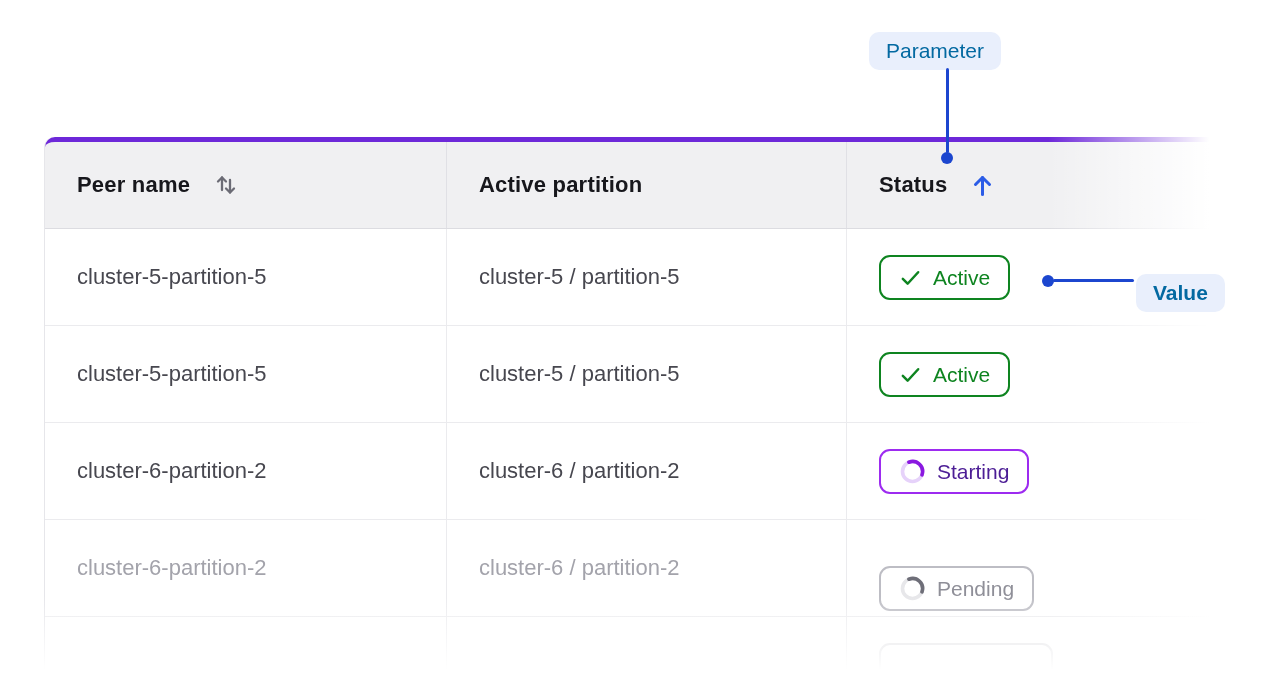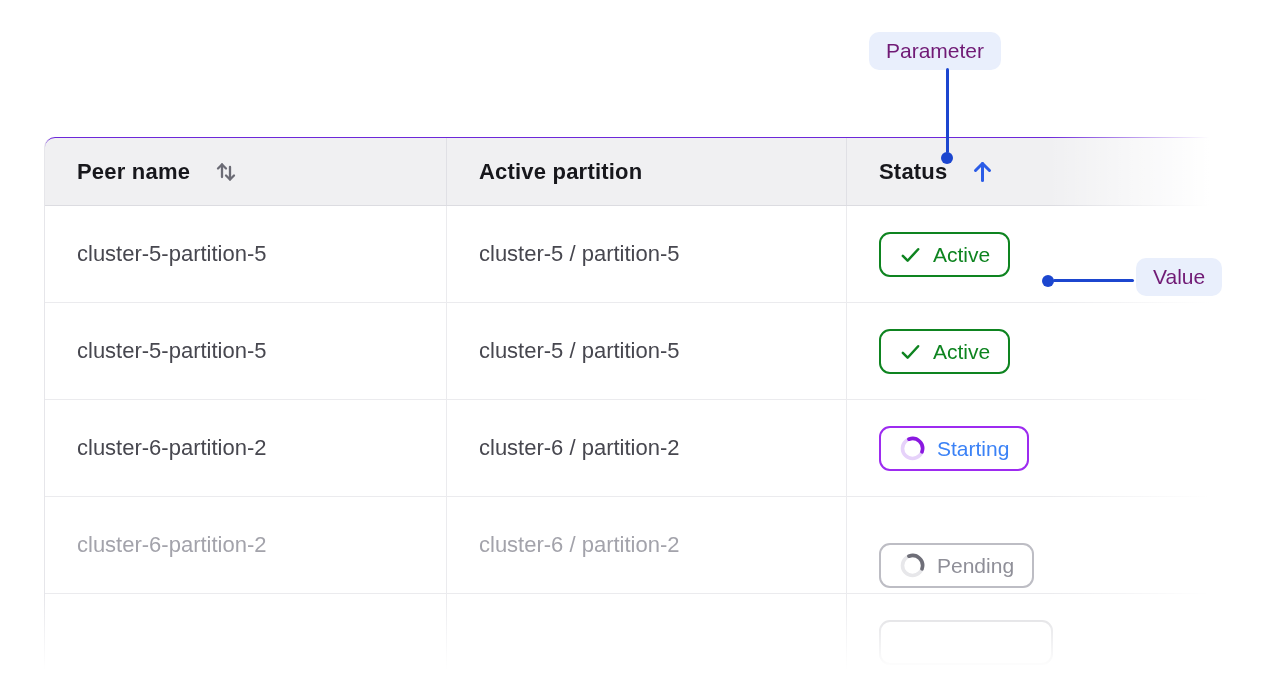--- a/index.html
+++ b/index.html
@@ -11,23 +11,23 @@
   }
 
   
   .table {
     position:absolute; left:44px; top:137px; width:1166px; z-index:1;
     border-left:1px solid #e6e6ea;
     border-top-left-radius:10px;
   }
   .thead {
     display:grid; grid-template-columns:402px 400px 364px;
-    height:69px;
+    height:92px;
     background:#f0f0f2;
-    border-top:1px solid #6d28d9;
+    border-top:5px solid #6d28d9;
     border-bottom:1px solid #dcdce1;
     border-top-left-radius:10px;
   }
   .th {
     display:flex; align-items:center; gap:22px;
     padding-left:32px;
     font-size:22px; font-weight:700; color:#17171c;
     letter-spacing:.2px;
   }
   .th.bordered { border-right:1px solid #e0e0e5; }
@@ -47,50 +47,50 @@
 
   
   .badge {
     display:inline-flex; align-items:center; gap:11px;
     height:45px; padding:0 18px;
     border:2px solid; border-radius:11px;
     font-size:21px; font-weight:500; line-height:1;
     background:#fff;
   }
   .badge--active   { border-color:#0e8420; color:#0e8420; }
-  .badge--starting { border-color:#9d2bf0; color:#3b82f6; }
+  .badge--starting { border-color:#9d2bf0; color:#4c1d95; }
   .badge--pending  { border-color:#bdbdc4; color:#8f8f98;margin-top:40px; }
   .badge--ghost    { border-color:#dadade; color:transparent; width:174px; }
 
   
   .fade-right {
     position:absolute; top:0; left:1048px; width:224px; height:688px; z-index:2;
     background:linear-gradient(to right, rgba(255,255,255,0), #ffffff 72%);
   }
   .fade-bottom {
     position:absolute; left:0; top:596px; width:1272px; height:92px; z-index:2;
     background:linear-gradient(to bottom, rgba(255,255,255,0), #ffffff 80%);
   }
 
   
   .annotation { position:absolute; z-index:3; }
   .pill {
     display:inline-flex; align-items:center; justify-content:center;
     padding:7px 17px;
     background:#e9effc; border-radius:10px;
-    color:#701a75; font-size:21px; font-weight:500;
+    color:#0369a1; font-size:21px; font-weight:500;
     white-space:nowrap;
   }
   .vline { position:absolute; left:946px; top:68px; width:3px; height:85px; background:#1c46cf; border-radius:2px; }
   .hline { position:absolute; left:1053px; top:279px; width:81px; height:3px; background:#1c46cf; border-radius:2px; }
   .dot   { position:absolute; width:12px; height:12px; border-radius:50%; background:#1c46cf; }
   .dot--parameter { left:941px; top:152px; }
   .dot--value     { left:1042px; top:275px; }
   .pill--parameter { position:absolute; left:869px; top:32px; }
-  .pill--value     { position:absolute; left:1136px; top:258px; }
+  .pill--value     { position:absolute; left:1136px; top:274px;font-weight:bold; }
 
   .icon { display:inline-flex; flex:none; }
 </style>
 </head>
 <body>
 
 <div class="page">
 
   <div class="table">
     <div class="thead">

